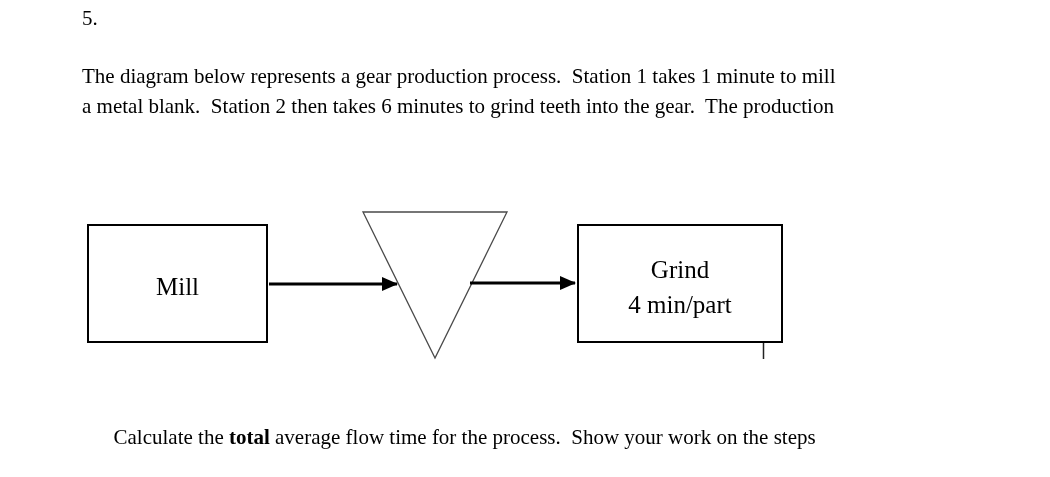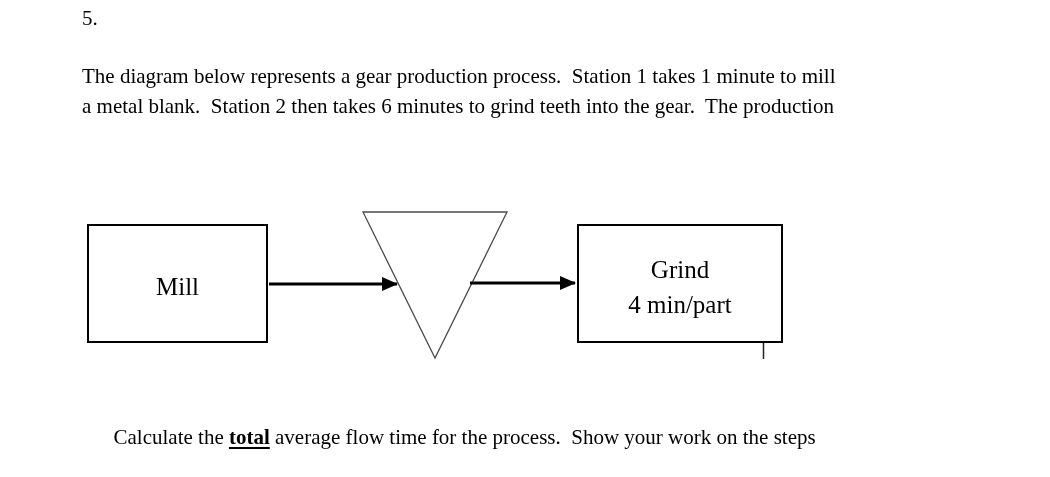--- a/index.html
+++ b/index.html
@@ -59,21 +59,20 @@
     position: absolute;
     left: 82px;
     top: 392px;
     width: 900px;
     font-size: 21px;
     line-height: 30px;
   }
   .question .qline { white-space: pre; }
   .seg-bold-underline {
     font-weight: bold;
-    text-decoration: underline;
     text-decoration-thickness: 2px;
     text-underline-offset: 3px;
   }
   .seg-underline {
     text-underline-offset: 3px;
   }
 </style>
 </head>
 <body>
 

